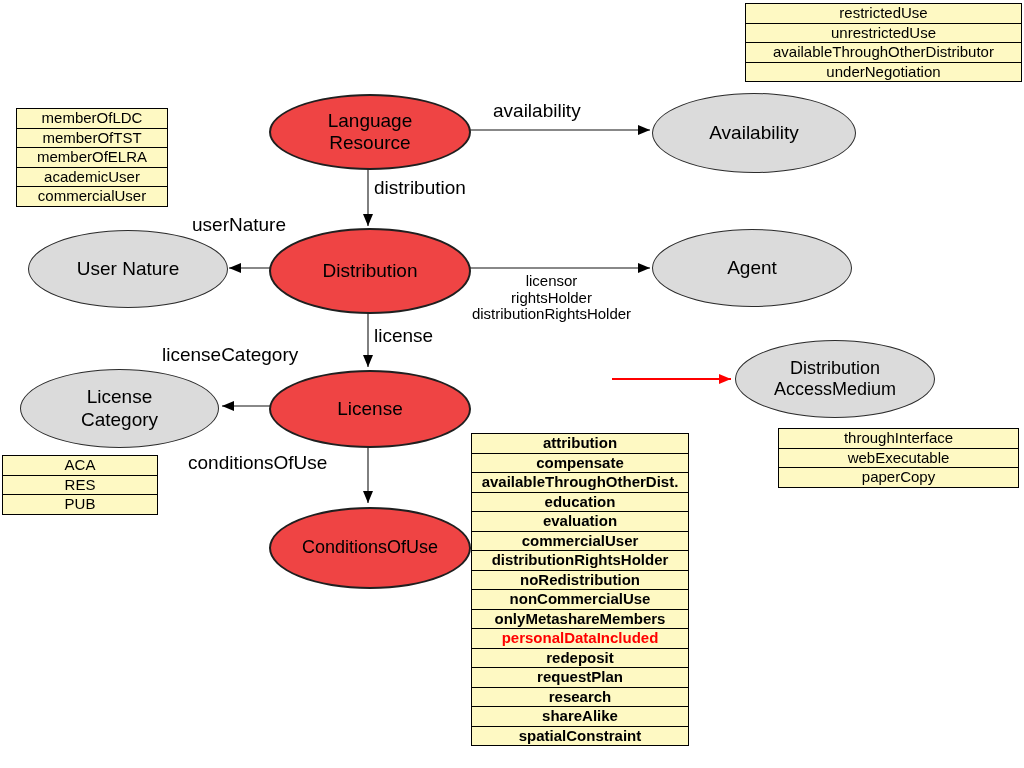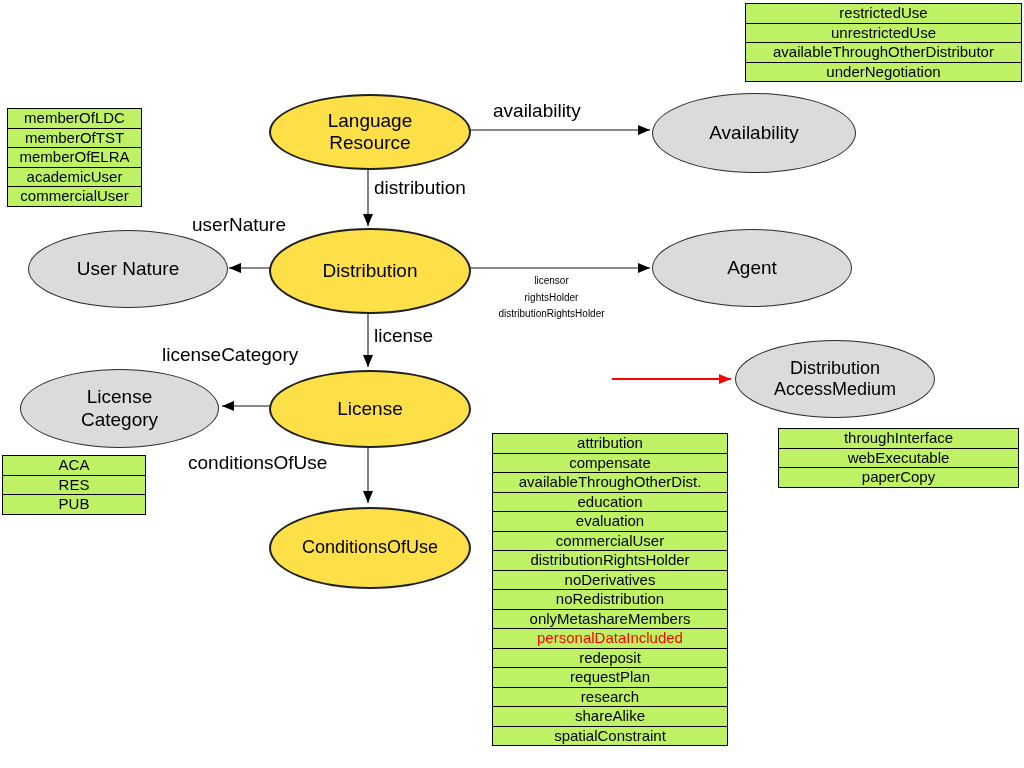--- a/index.html
+++ b/index.html
@@ -7,30 +7,30 @@
     position:relative; width:1024px; height:768px; background:#ffffff;
     font-family:"Liberation Sans", sans-serif; color:#000; overflow:hidden;
   }
   svg.connectors { position:absolute; left:0; top:0; z-index:1; }
   .node {
     position:absolute; border-radius:50%;
     display:flex; align-items:center; justify-content:center;
     text-align:center; font-size:19px; line-height:1.18;
     white-space:pre-line; z-index:2;
   }
-  .node.primary   { background:#fde047; border:2px solid #1f1f1f; }
+  .node.primary   { background:#ef4444; border:2px solid #1f1f1f; }
   .node.secondary { background:#DBDBDB; border:1.4px solid #2b2b2b; }
   .edge-label {
     position:absolute; font-size:19px; line-height:1.15;
     white-space:pre-line; z-index:3;
   }
-  .edge-label.small { font-size:10px; line-height:16.5px; text-align:center; }
+  .edge-label.small { font-size:15px; line-height:16.5px; text-align:center; }
   .list-box { position:absolute; z-index:3; background:#fff; }
   .list-row {
-    border:1px solid #000; margin-top:-1px; background:#bef264;
+    border:1px solid #000; margin-top:-1px; background:#fef9c3;
     height:18.5px; line-height:18.5px; font-size:15px;
     text-align:center; overflow:hidden; white-space:nowrap;
   }
   .list-row:first-child { margin-top:0; }
 </style>
 </head>
 <body>
 
 <div id="canvas">
 
@@ -90,50 +90,50 @@
 
   <div class="edge-label" style="left:188px; top:452px;">conditionsOfUse</div>
 
   <div class="list-box" style="left:745px; top:3px; width:277px;">
       <div class="list-row">restrictedUse</div>
       <div class="list-row">unrestrictedUse</div>
       <div class="list-row">availableThroughOtherDistributor</div>
       <div class="list-row">underNegotiation</div>
     </div>
 
-  <div class="list-box" style="left:7px; top:108px; width:135px;">
+  <div class="list-box" style="left:16px; top:108px; width:152px;">
       <div class="list-row">memberOfLDC</div>
       <div class="list-row">memberOfTST</div>
       <div class="list-row">memberOfELRA</div>
       <div class="list-row">academicUser</div>
       <div class="list-row">commercialUser</div>
     </div>
 
-  <div class="list-box" style="left:2px; top:455px; width:144px;">
+  <div class="list-box" style="left:2px; top:455px; width:156px;">
       <div class="list-row">ACA</div>
       <div class="list-row">RES</div>
       <div class="list-row">PUB</div>
     </div>
 
   <div class="list-box" style="left:778px; top:428px; width:241px;">
       <div class="list-row">throughInterface</div>
       <div class="list-row">webExecutable</div>
       <div class="list-row">paperCopy</div>
     </div>
 
-  <div class="list-box" style="left:492px; top:433px; width:236px;">
+  <div class="list-box" style="left:471px; top:433px; width:218px;font-weight:bold;">
       <div class="list-row">attribution</div>
       <div class="list-row">compensate</div>
       <div class="list-row">availableThroughOtherDist.</div>
       <div class="list-row">education</div>
       <div class="list-row">evaluation</div>
       <div class="list-row">commercialUser</div>
       <div class="list-row">distributionRightsHolder</div>
-      <div class="list-row">noDerivatives</div>
       <div class="list-row">noRedistribution</div>
+      <div class="list-row">nonCommercialUse</div>
       <div class="list-row">onlyMetashareMembers</div>
       <div class="list-row" style="color: rgb(255, 0, 0);">personalDataIncluded</div>
       <div class="list-row">redeposit</div>
       <div class="list-row">requestPlan</div>
       <div class="list-row">research</div>
       <div class="list-row">shareAlike</div>
       <div class="list-row">spatialConstraint</div>
     </div>
 
 </div>

